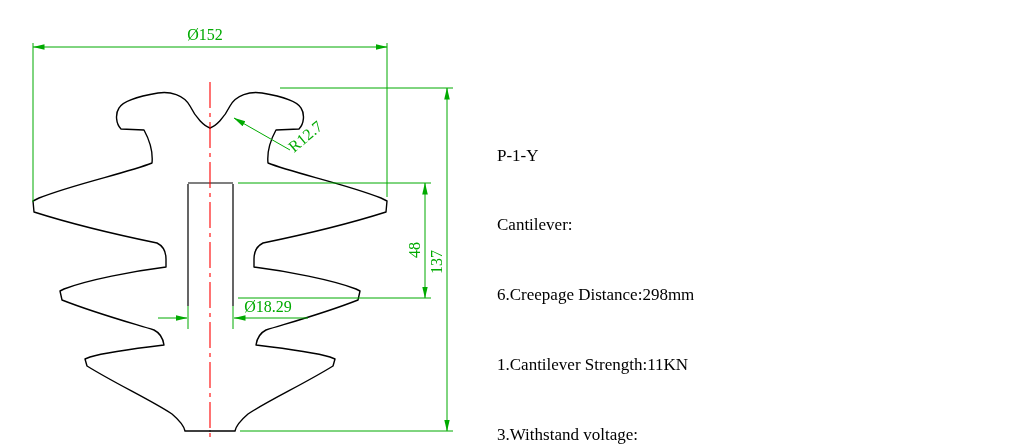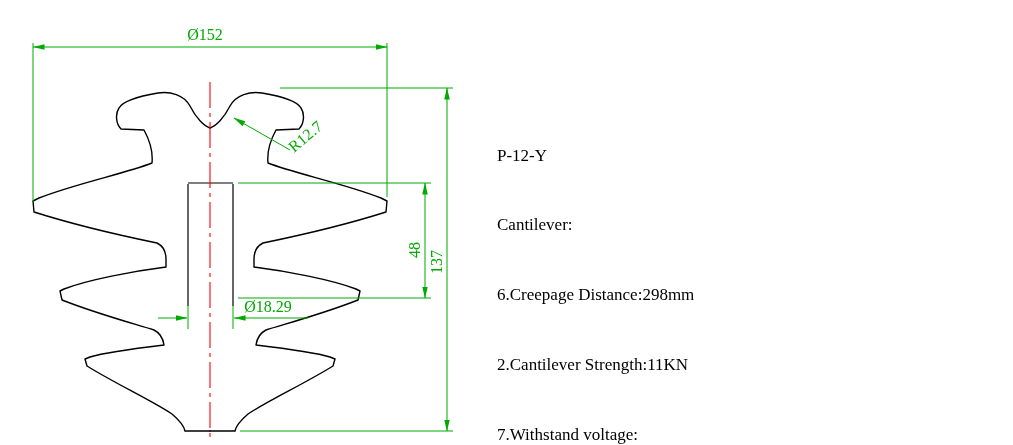--- a/index.html
+++ b/index.html
@@ -83,25 +83,25 @@
     <g>
       <line class="dim-stroke" x1="188" y1="306" x2="188" y2="329"></line>
       <line class="dim-stroke" x1="233" y1="306" x2="233" y2="329"></line>
       <line class="dim-stroke" x1="158" y1="318" x2="187" y2="318" marker-end="url(#arr)"></line>
       <line class="dim-stroke" x1="234" y1="318" x2="308" y2="318" marker-start="url(#arr)"></line>
       <text class="dim-text" x="268" y="312" text-anchor="middle">Ø18.29</text>
     </g>
   </svg>
 
   <div class="specs">
-    <div>P-12-Y</div>
+    <div>P-1-Y</div>
     <div>Cantilever:</div>
     <div>6.Creepage Distance:298mm</div>
-    <div>2.Cantilever Strength:11KN</div>
-    <div>7.Withstand voltage:</div>
+    <div>1.Cantilever Strength:11KN</div>
+    <div>3.Withstand voltage:</div>
     
     
     
     
     
     
     
   </div>
 
 </div>

